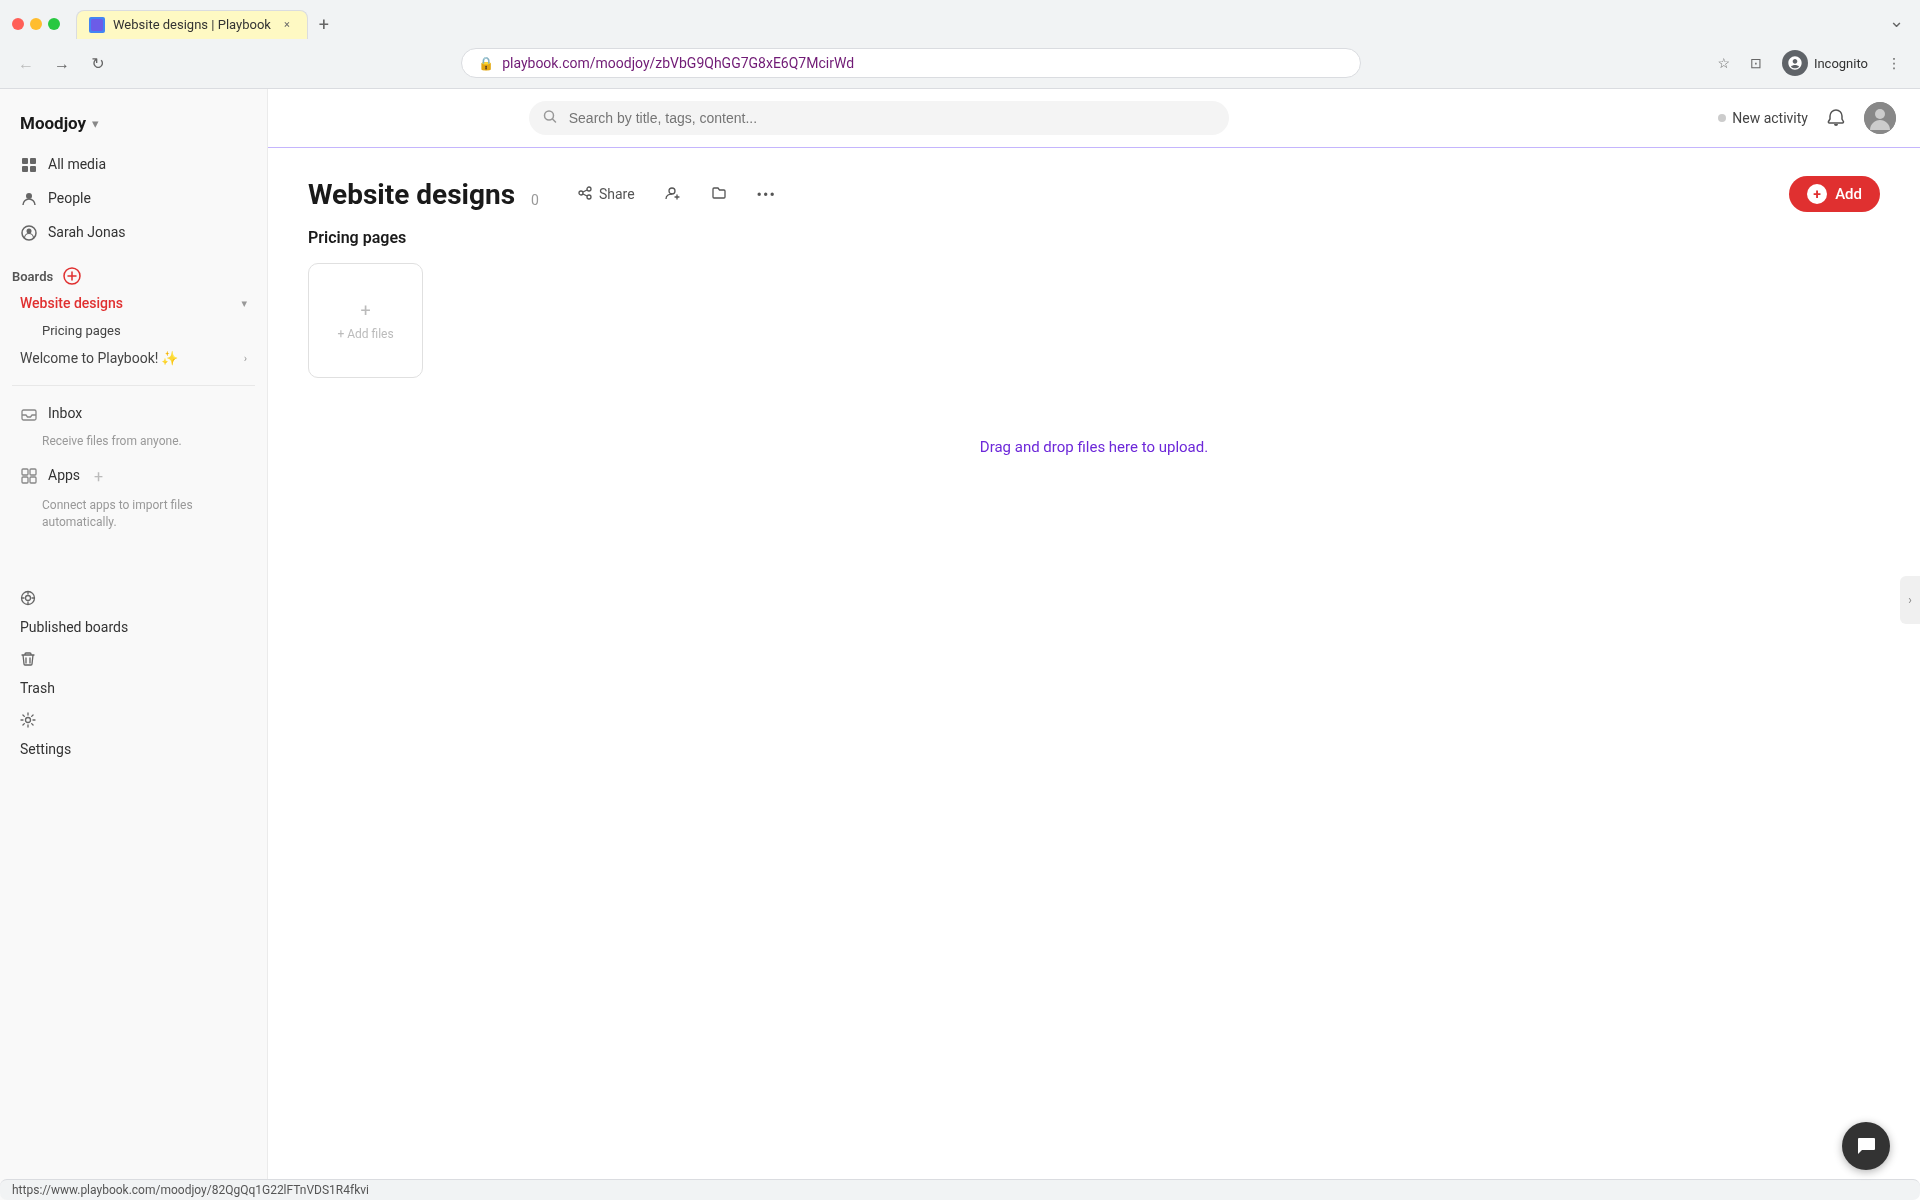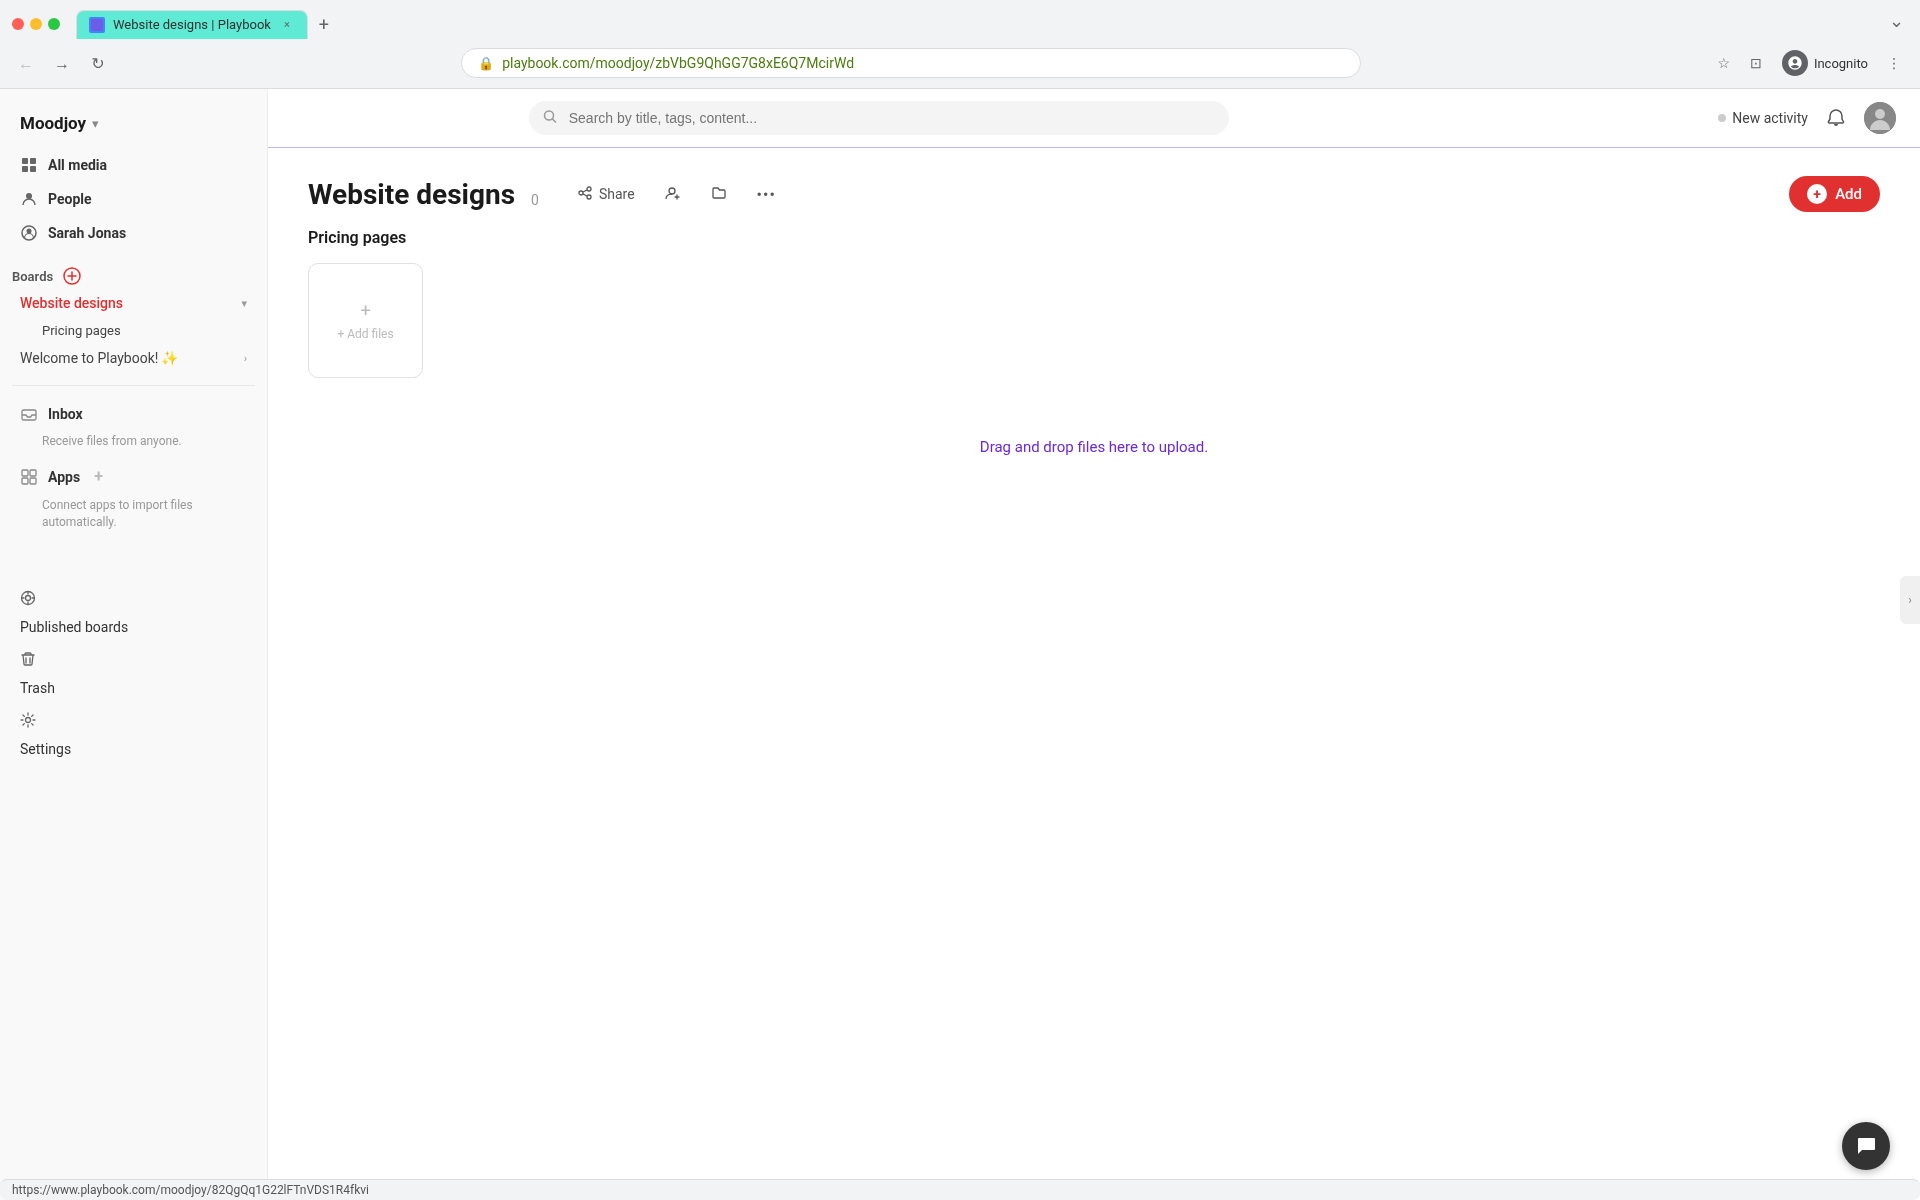--- a/index.html
+++ b/index.html
@@ -7,46 +7,46 @@
 
     
     .browser-chrome { background: #f1f3f4; border-bottom: 1px solid #dadce0; }
     .browser-titlebar { display: flex; align-items: center; padding: 8px 12px 0; gap: 8px; height: 40px; }
     .browser-traffic-lights { display: flex; gap: 6px; align-items: center; }
     .traffic-light { width: 12px; height: 12px; border-radius: 50%; }
     .traffic-red { background: #ff5f57; }
     .traffic-yellow { background: #ffbd2e; }
     .traffic-green { background: #28c840; }
     .browser-tabs { display: flex; align-items: flex-end; margin-left: 8px; gap: 2px; }
-    .browser-tab { display: flex; align-items: center; gap: 8px; background: #5eead4; border-radius: 8px 8px 0 0; padding: 6px 12px; min-width: 200px; font-size: 13px; color: #333; border: 1px solid #dadce0; border-bottom: none; }
+    .browser-tab { display: flex; align-items: center; gap: 8px; background: #fef9c3; border-radius: 8px 8px 0 0; padding: 6px 12px; min-width: 200px; font-size: 13px; color: #333; border: 1px solid #dadce0; border-bottom: none; }
     .browser-tab .tab-icon { width: 16px; height: 16px; background: #4285f4; border-radius: 2px; display: flex; align-items: center; justify-content: center; }
     .browser-tab .tab-icon svg { width: 12px; height: 12px; fill: white; }
     .tab-close { margin-left: auto; width: 16px; height: 16px; border-radius: 50%; display: flex; align-items: center; justify-content: center; font-size: 11px; color: #666; cursor: pointer; }
     .tab-new { width: 28px; height: 28px; border-radius: 50%; display: flex; align-items: center; justify-content: center; font-size: 18px; color: #666; cursor: pointer; }
 
     .browser-toolbar { display: flex; align-items: center; padding: 6px 12px 8px; gap: 8px; background: #f1f3f4; }
     .browser-nav-btn { width: 28px; height: 28px; border-radius: 50%; display: flex; align-items: center; justify-content: center; cursor: pointer; color: #666; font-size: 16px; }
     .browser-nav-btn.disabled { color: #bbb; cursor: default; }
     .browser-address-bar { flex: 1; display: flex; align-items: center; background: #fff; border-radius: 20px; padding: 6px 16px; gap: 8px; border: 1px solid #dadce0; font-size: 14px; color: #333; max-width: 900px; margin: 0 auto; }
     .browser-address-bar .lock-icon { color: #5f6368; font-size: 13px; }
-    .browser-address-text { color: #4d7c0f; font-size: 14px; }
+    .browser-address-text { color: #701a75; font-size: 14px; }
     .browser-toolbar-right { display: flex; align-items: center; gap: 4px; }
     .browser-toolbar-btn { width: 28px; height: 28px; border-radius: 50%; display: flex; align-items: center; justify-content: center; cursor: pointer; color: #666; font-size: 14px; }
     .incognito-badge { display: flex; align-items: center; gap: 6px; font-size: 13px; color: #333; padding: 4px 8px; }
     .incognito-avatar { width: 26px; height: 26px; border-radius: 50%; background: #5f6368; display: flex; align-items: center; justify-content: center; color: white; font-size: 13px; }
 
     
     .app-container { display: flex; height: calc(1200px - 88px); background: #fff; }
 
     
     .sidebar { width: 268px; min-width: 268px; background: #f9f9f9; padding: 16px 0; display: flex; flex-direction: column; border-right: 1px solid #ebebeb; overflow-y: auto; }
     .sidebar-brand { display: flex; align-items: center; gap: 6px; padding: 8px 20px 16px; cursor: pointer; }
 
     .sidebar-nav { padding: 0 8px; }
-    .sidebar-item { display: flex; align-items: center; gap: 10px; padding: 7px 12px; border-radius: 8px; cursor: pointer; font-size: 14px; color: #333; margin-bottom: 2px; font-weight: bold; }
+    .sidebar-item { display: flex; gap: 10px; padding: 7px 12px; border-radius: 8px; cursor: pointer; font-size: 14px; color: #333; margin-bottom: 2px; }
     .sidebar-item .item-icon { width: 18px; height: 18px; display: flex; align-items: center; justify-content: center; color: #666; flex-shrink: 0; }
 
     .sidebar-section-header { display: flex; align-items: center; gap: 8px; padding: 8px 12px 4px; font-size: 13px; font-weight: 600; color: #555; margin-top: 8px; }
     .sidebar-section-header .add-icon { width: 18px; height: 18px; display: flex; align-items: center; justify-content: center; color: #e84040; font-size: 16px; cursor: pointer; margin-left: 2px; }
 
     .sidebar-board-item { display: flex; align-items: center; gap: 8px; padding: 6px 12px; border-radius: 8px; cursor: pointer; font-size: 14px; color: #e03030; font-weight: 500; margin-bottom: 1px; }
     .sidebar-board-item .chevron { color: #999; font-size: 11px; margin-left: auto; }
 
     .sidebar-subitem { display: flex; align-items: center; gap: 8px; padding: 5px 12px 5px 34px; border-radius: 8px; cursor: pointer; font-size: 13px; color: #444; margin-bottom: 1px; }
 

